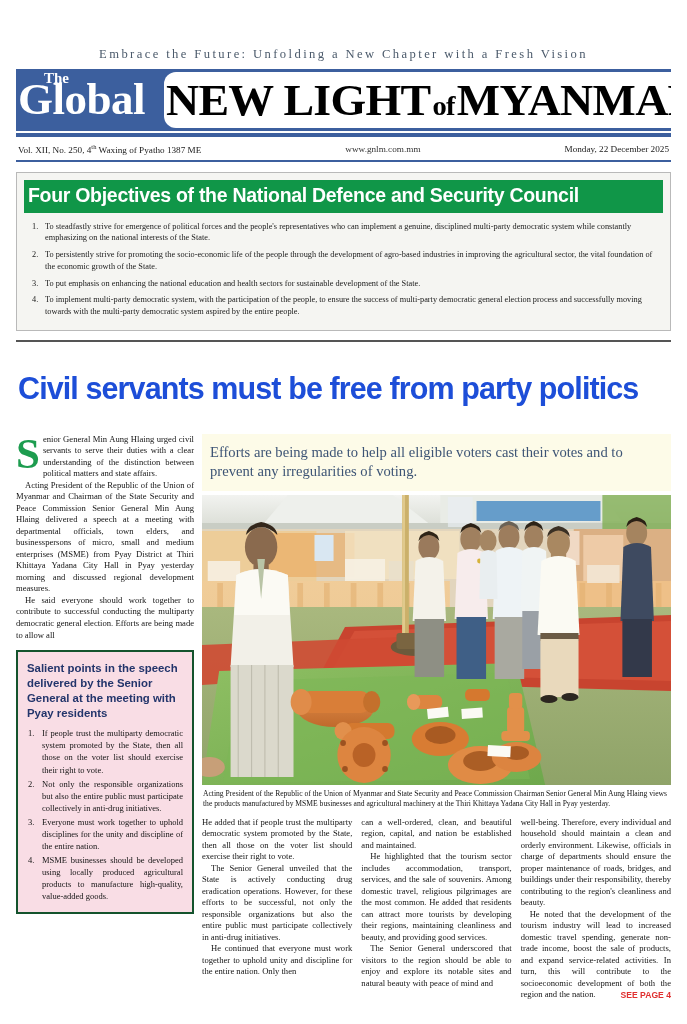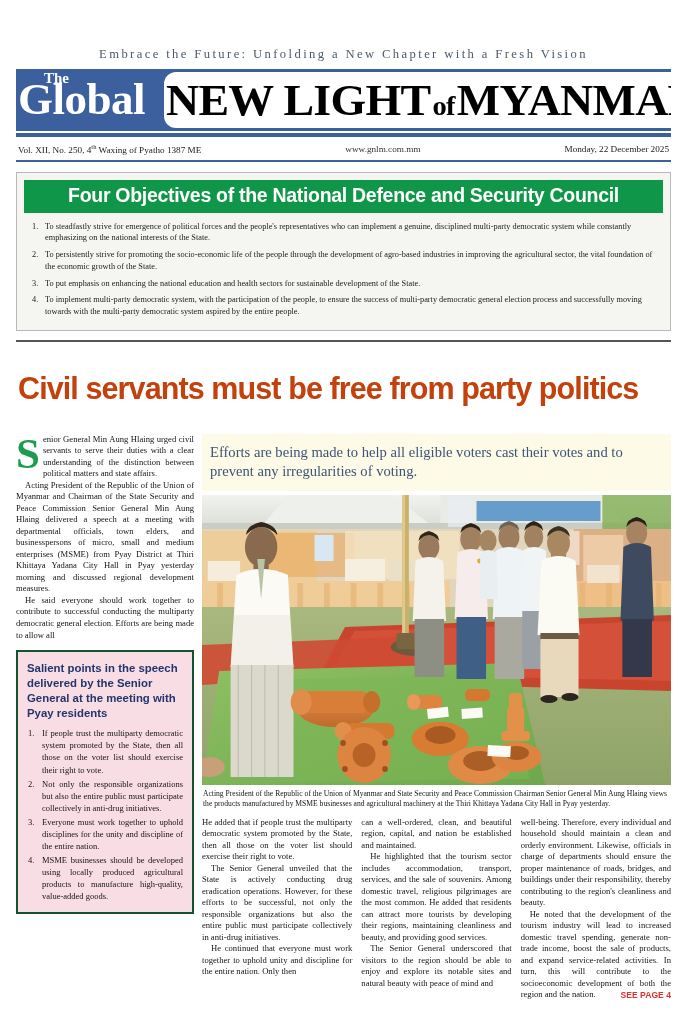--- a/index.html
+++ b/index.html
@@ -117,21 +117,21 @@
   
   .objectives {
     margin-top: 10px;
     border: 1px solid #b9b9b9;
     background: #f5f5f2;
     padding: 7px;
   }
   .obj-head {
     background: #109648;
     color: #ffffff;
-    text-align: center;
+    text-align: left;
     font-family: "Liberation Sans", sans-serif;
     font-weight: 700;
     font-size: 19.5px;
     letter-spacing: -0.3px;
     padding: 5px 4px 6px 4px;
     line-height: 1.1;
   }
   .obj-list {
     margin: 0; padding: 8px 6px 4px 6px;
     list-style: none;
@@ -158,21 +158,21 @@
   .headline-rule {
     border-top: 2px solid #555;
     margin-top: 9px;
   }
   .headline {
     font-family: "Liberation Sans", sans-serif;
     font-weight: 700;
     font-size: 30.5px;
     line-height: 1.08;
     letter-spacing: -0.9px;
-    color: #c2410c;
+    color: #1d4ed8;
     padding: 10px 2px 8px 2px;
     text-align: left;
   }
 
   
   .main {
     display: flex;
     gap: 8px;
     align-items: flex-start;
   }

